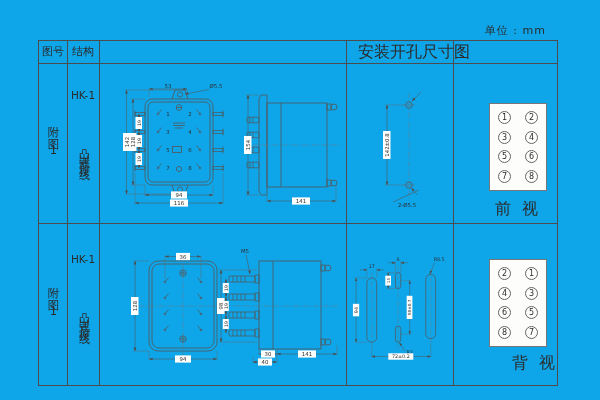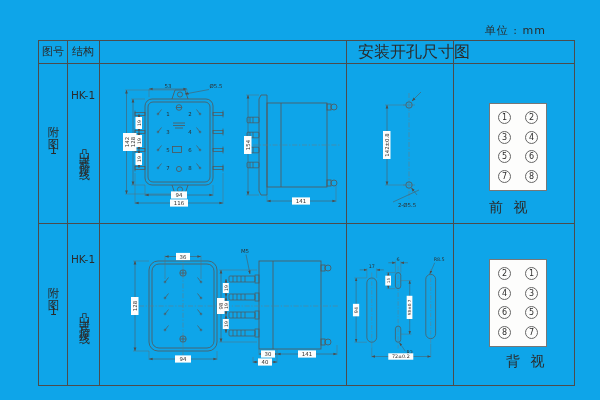--- a/index.html
+++ b/index.html
@@ -1,19 +1,19 @@
 <!DOCTYPE html>
 <html><head>
 <meta charset="utf-8">
 <style>
   html,body{margin:0;padding:0;background:#e9e9e7;}
   .sheet{position:relative;width:600px;height:400px;background:#0ea5e9;
          font-family:"DejaVu Sans","Liberation Sans",sans-serif;color:#2b2b2b;overflow:hidden;}
   .unit{position:absolute;top:23px;right:54px;font-size:11px;letter-spacing:1px;}
-  .table{position:absolute;left:38px;top:40px;width:518px;height:344px;border:1px solid #4c4c4c;padding-left:17px;}
+  .table{position:absolute;left:38px;top:40px;width:518px;height:344px;border:1px solid #4c4c4c;}
   .vl{position:absolute;top:0;bottom:0;width:1px;background:#4c4c4c;}
   .hl{position:absolute;left:0;right:0;height:1px;background:#4c4c4c;}
   .hcell{position:absolute;top:0;height:22px;line-height:22px;text-align:center;font-size:11px;white-space:nowrap;}
   .cell{position:absolute;gap:27px;}
   .figcell{display:flex;align-items:center;justify-content:center;}
   .figtext{writing-mode:vertical-rl;text-orientation:upright;letter-spacing:13px;font-size:11.5px;}
   .structcell{display:flex;flex-direction:column;align-items:center;}
   .model{font-size:10.5px;}
   .vtext{writing-mode:vertical-rl;text-orientation:upright;letter-spacing:4px;font-size:11px;margin-top:12px;}
   .drw{position:absolute;}
@@ -24,21 +24,21 @@
   .el{stroke:#6a6a6a;fill:none;stroke-width:.45;}
   .cl{stroke:#777;fill:none;stroke-width:.5;stroke-dasharray:5 1.8 1.2 1.8;}
   .tx{fill:#2e2e2e;font-size:5.4px;}
   .t4{fill:#2e2e2e;font-size:4.7px;}
   .bg{fill:#fdfdfc;}
   .tbox{position:absolute;width:58px;height:88px;border:1.2px solid #777;background:#fdfdfc;
         display:flex;justify-content:space-between;padding:7px 8px;box-sizing:border-box;}
   .tcol{display:flex;flex-direction:column;justify-content:space-between;align-items:center;}
   .tnum{width:13px;height:13px;border:1px solid #666;border-radius:50%;font-size:8px;
         display:flex;align-items:center;justify-content:center;color:#2b2b2b;box-sizing:border-box;}
-  .tcap{position:absolute;font-size:14px;text-align:left;letter-spacing:3px;}
+  .tcap{position:absolute;font-size:16px;text-align:center;letter-spacing:3px;}
 </style>
 </head>
 <body>
 
 <div class="sheet">
 
   <div class="unit">单位 : mm</div>
 
   <div class="table">
 

